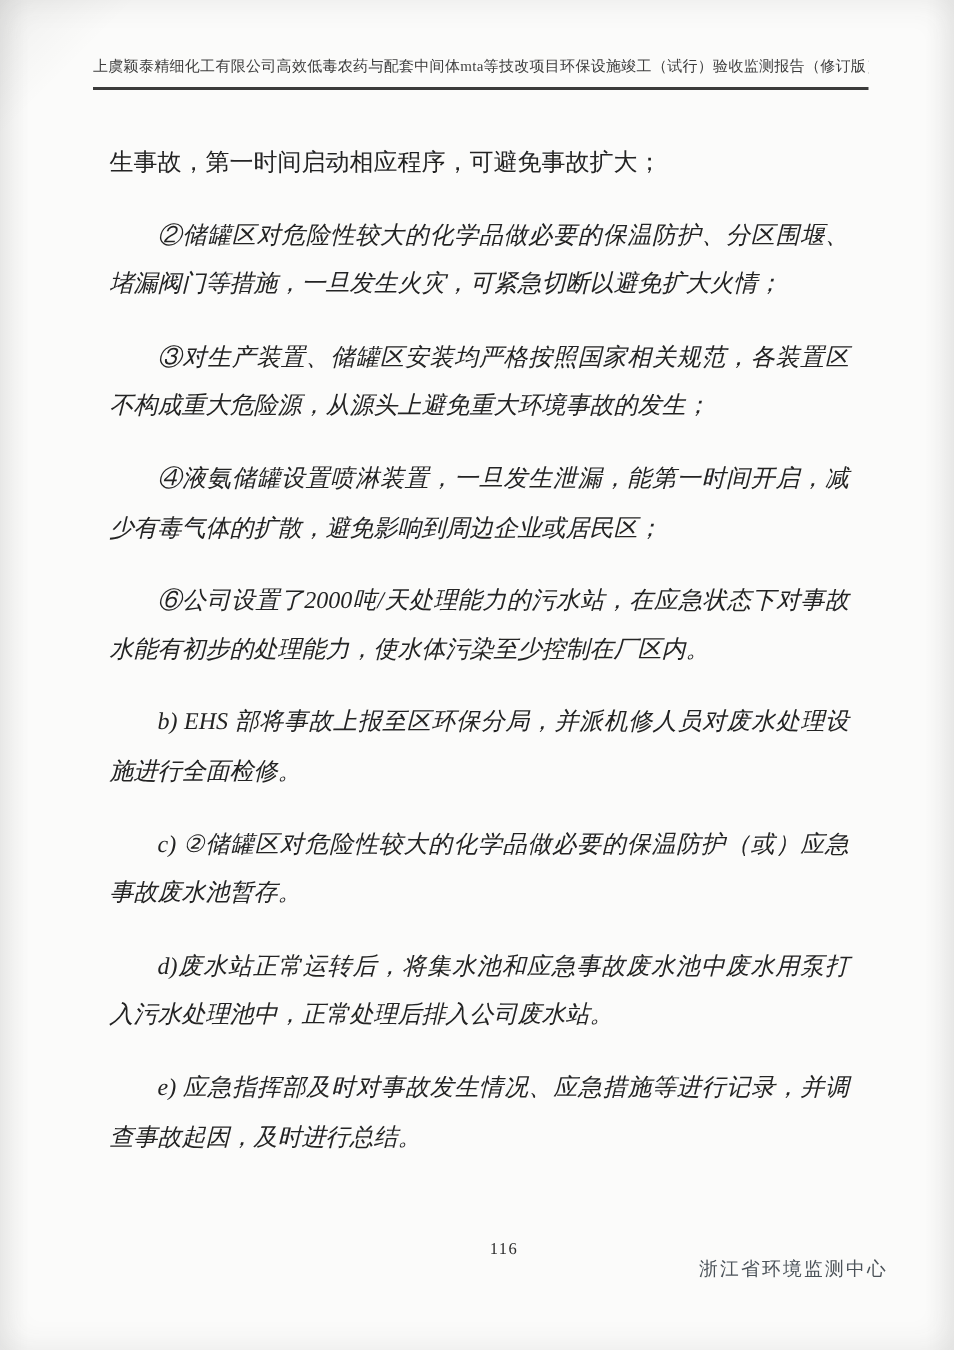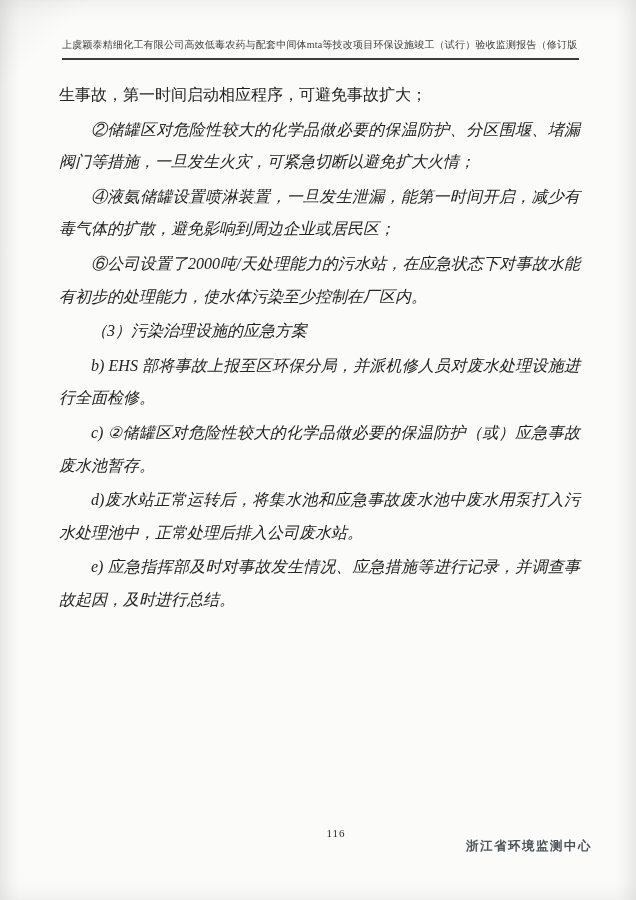--- a/index.html
+++ b/index.html
@@ -41,21 +41,21 @@
     left: 57px;
     right: 54px;
     top: 77px;
     font-size: 16px;
     line-height: 32.6px;
     text-align: justify;
     color: #232323;
     filter: blur(0.25px);
   }
   .content p {
-    margin: 2px;
+    margin: 16px;
   }
   .content p.indent {
     text-indent: 2em;
     font-style: italic;
   }
   .page-number {
     position: absolute;
     left: 0;
     right: 0;
     top: 827px;
@@ -67,36 +67,35 @@
     padding-left: 36px;
   }
   .stamp {
     position: absolute;
     right: 44px;
     top: 838px;
     font-size: 12.5px;
     letter-spacing: 1.5px;
     color: #4b5258;
     filter: blur(0.45px);
-    font-weight: bold;
   }
 </style>
 </head>
 <body>
 
 <div class="page">
 
   <div class="doc-header">上虞颖泰精细化工有限公司高效低毒农药与配套中间体mta等技改项目环保设施竣工（试行）验收监测报告（修订版）</div>
 
   <div class="content">
     <p>生事故，第一时间启动相应程序，可避免事故扩大；</p>
     <p class="indent">②储罐区对危险性较大的化学品做必要的保温防护、分区围堰、堵漏阀门等措施，一旦发生火灾，可紧急切断以避免扩大火情；</p>
+    <p class="indent">③对生产装置、储罐区安装均严格按照国家相关规范，各装置区不构成重大危险源，从源头上避免重大环境事故的发生；</p>
     <p class="indent">④液氨储罐设置喷淋装置，一旦发生泄漏，能第一时间开启，减少有毒气体的扩散，避免影响到周边企业或居民区；</p>
     <p class="indent">⑥公司设置了2000吨/天处理能力的污水站，在应急状态下对事故水能有初步的处理能力，使水体污染至少控制在厂区内。</p>
-    <p class="indent">（3）污染治理设施的应急方案</p>
     <p class="indent">b) EHS 部将事故上报至区环保分局，并派机修人员对废水处理设施进行全面检修。</p>
     <p class="indent">c) ②储罐区对危险性较大的化学品做必要的保温防护（或）应急事故废水池暂存。</p>
     <p class="indent">d)废水站正常运转后，将集水池和应急事故废水池中废水用泵打入污水处理池中，正常处理后排入公司废水站。</p>
     <p class="indent">e) 应急指挥部及时对事故发生情况、应急措施等进行记录，并调查事故起因，及时进行总结。</p>
   </div>
 
   <div class="page-number">116</div>
 
   <div class="stamp">浙江省环境监测中心</div>
 

